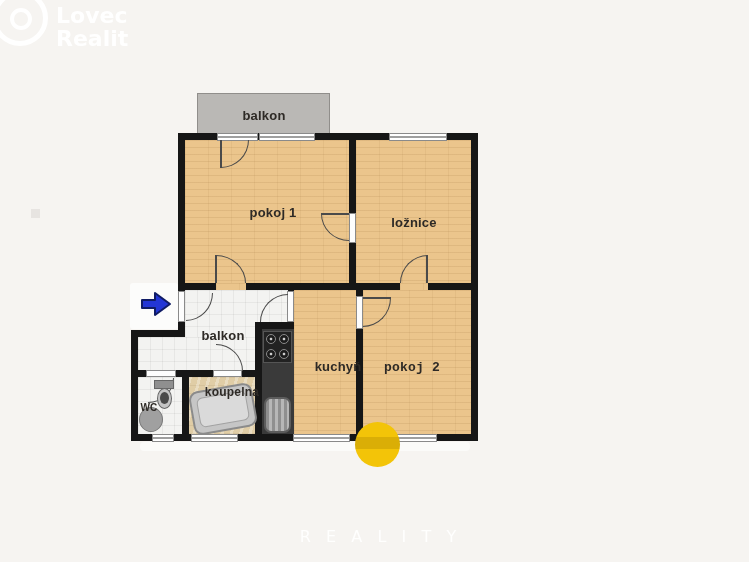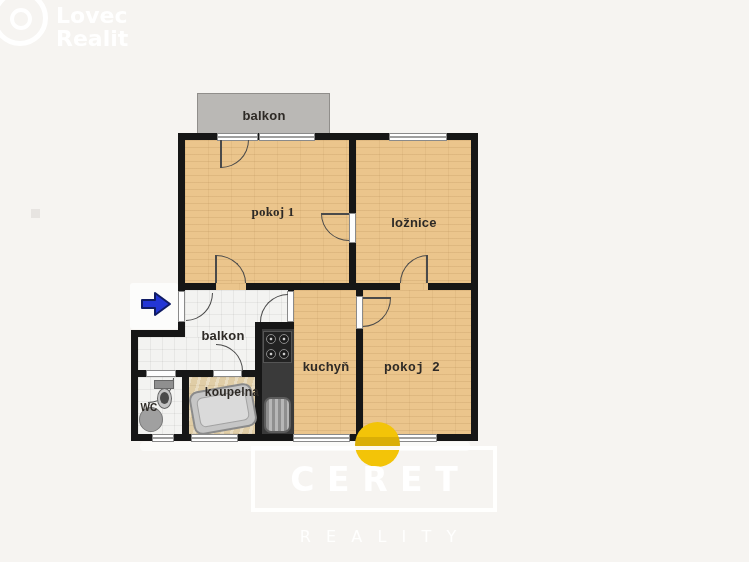--- a/index.html
+++ b/index.html
@@ -148,41 +148,38 @@
   <div class="fridge" style="left:264px;top:397px;width:27px;height:36px;"></div>
   <div class="tub-outer" style="left:191px;top:387px;width:64px;height:44px;">
     <div class="tub-inner"></div>
   </div>
   <div class="toilet-tank" style="left:154px;top:380px;width:20px;height:9px;"></div>
   <div class="toilet-bowl" style="left:157px;top:388px;width:15px;height:21px;"></div>
   <div class="toilet-hole" style="left:160px;top:392px;width:9px;height:12px;"></div>
   <div class="basin" style="left:139px;top:407px;width:24px;height:25px;"></div>
 
   <div class="rlabel" style="left:264px;top:115px;">balkon</div>
-  <div class="rlabel" style="left:273px;top:212px;font-family:Liberation Serif, serif;">pokoj 1</div>
+  <div class="rlabel" style="left:273px;top:212px;">pokoj 1</div>
   <div class="rlabel" style="left:414px;top:222px;">ložnice</div>
   <div class="rlabel" style="left:223px;top:335px;">balkon</div>
-  <div class="rlabel" style="left:326px;top:366px;">kuchyň</div>
+  <div class="rlabel" style="left:338px;top:366px;">kuchyň</div>
   <div class="rlabel" style="left:412px;top:367px;font-family:Liberation Mono, monospace;">pokoj 2</div>
   <div class="rlabel small" style="left:232px;top:392px;">koupelna</div>
   <div class="rlabel tiny" style="left:149px;top:407px;">WC</div>
 
   <div class="entry-card" style="left:130px;top:283px;width:48px;height:46px;"></div>
   <svg style="left:140px;top:290px;" width="32" height="28" viewBox="0 0 32 28">
     <path d="M2 10 h13 V3 l15 11 -15 11 v-7 H2 z" fill="#2336d6" stroke="#101c66" stroke-width="2" stroke-linejoin="round"></path>
   </svg>
 
   <div class="glow" style="left:140px;top:442px;width:330px;height:9px;"></div>
 
   <div class="brand-dot" style="left:355px;top:422px;width:45px;height:45px;">
     <div class="band"></div>
   </div>
-  <div class="wm-box" style="left:251px;top:446px;width:246px;height:66px;">
-    <span class="wm-title">CERET</span>
-  </div>
   <div class="wm-sub" style="left:378px;top:527px;">REALITY</div>
 
   <div style="left:0;top:0;width:160px;height:60px;">
     <div class="logo-ring" style="left:-8px;top:-10px;width:56px;height:56px;"></div>
     <div class="logo-ring" style="left:10px;top:8px;width:22px;height:22px;border-width:4px;"></div>
     <div class="logo-text" style="left:56px;top:4px;">Lovec</div>
     <div class="logo-text" style="left:56px;top:27px;">Realit</div>
   </div>
 
 </div>

